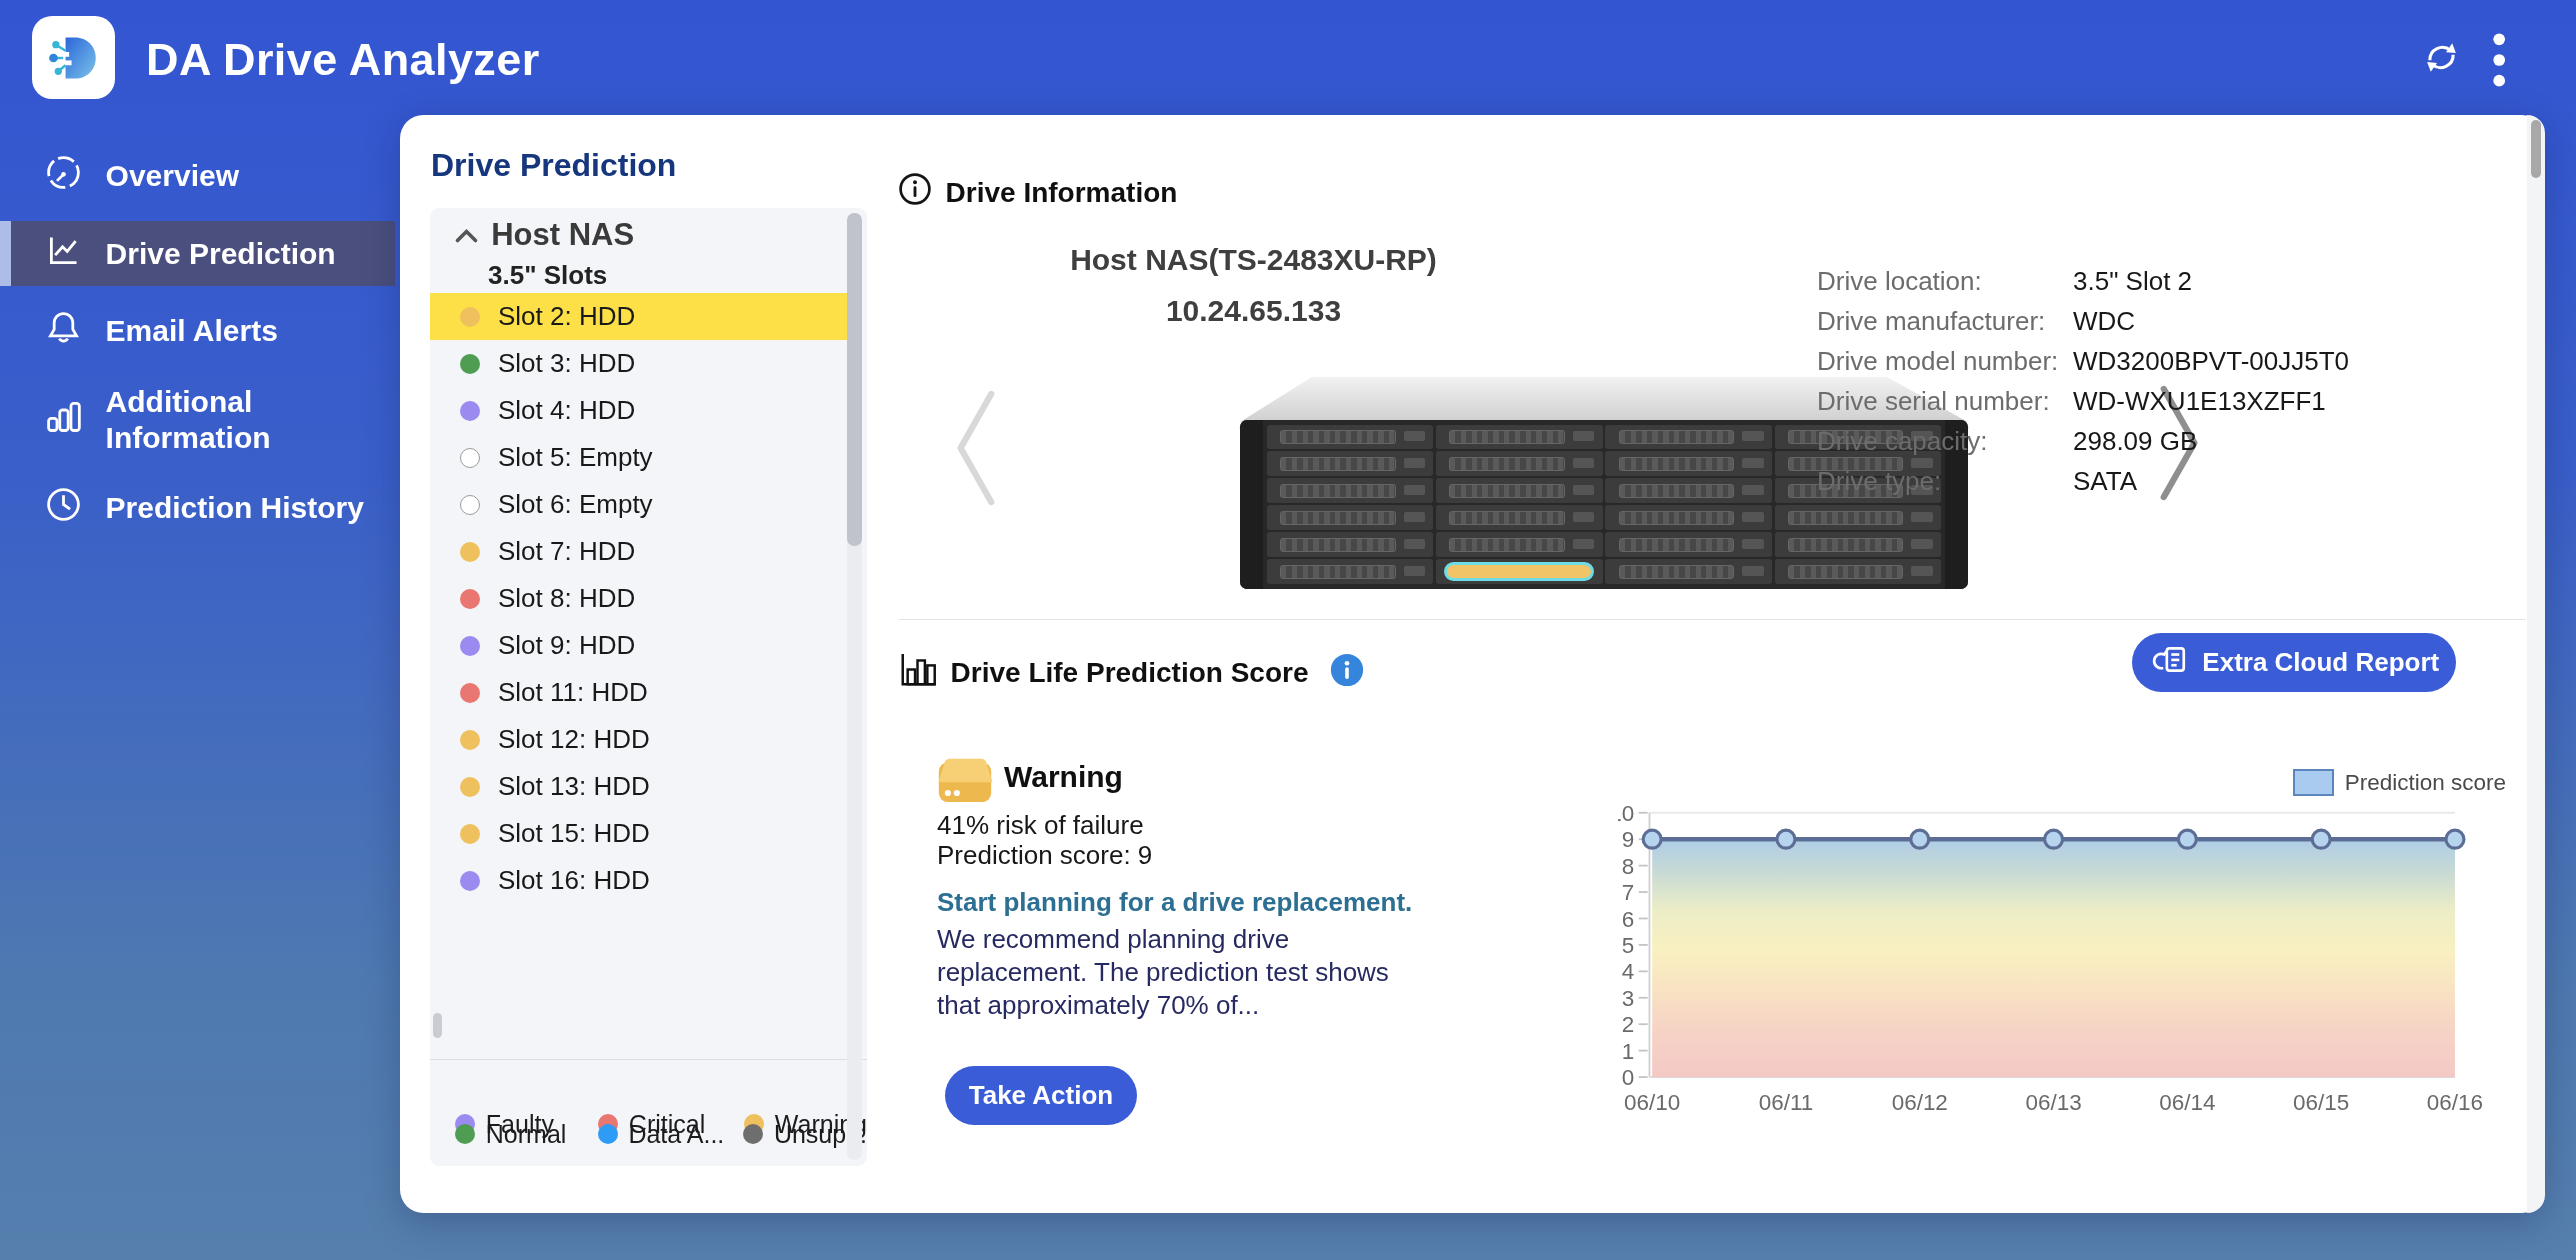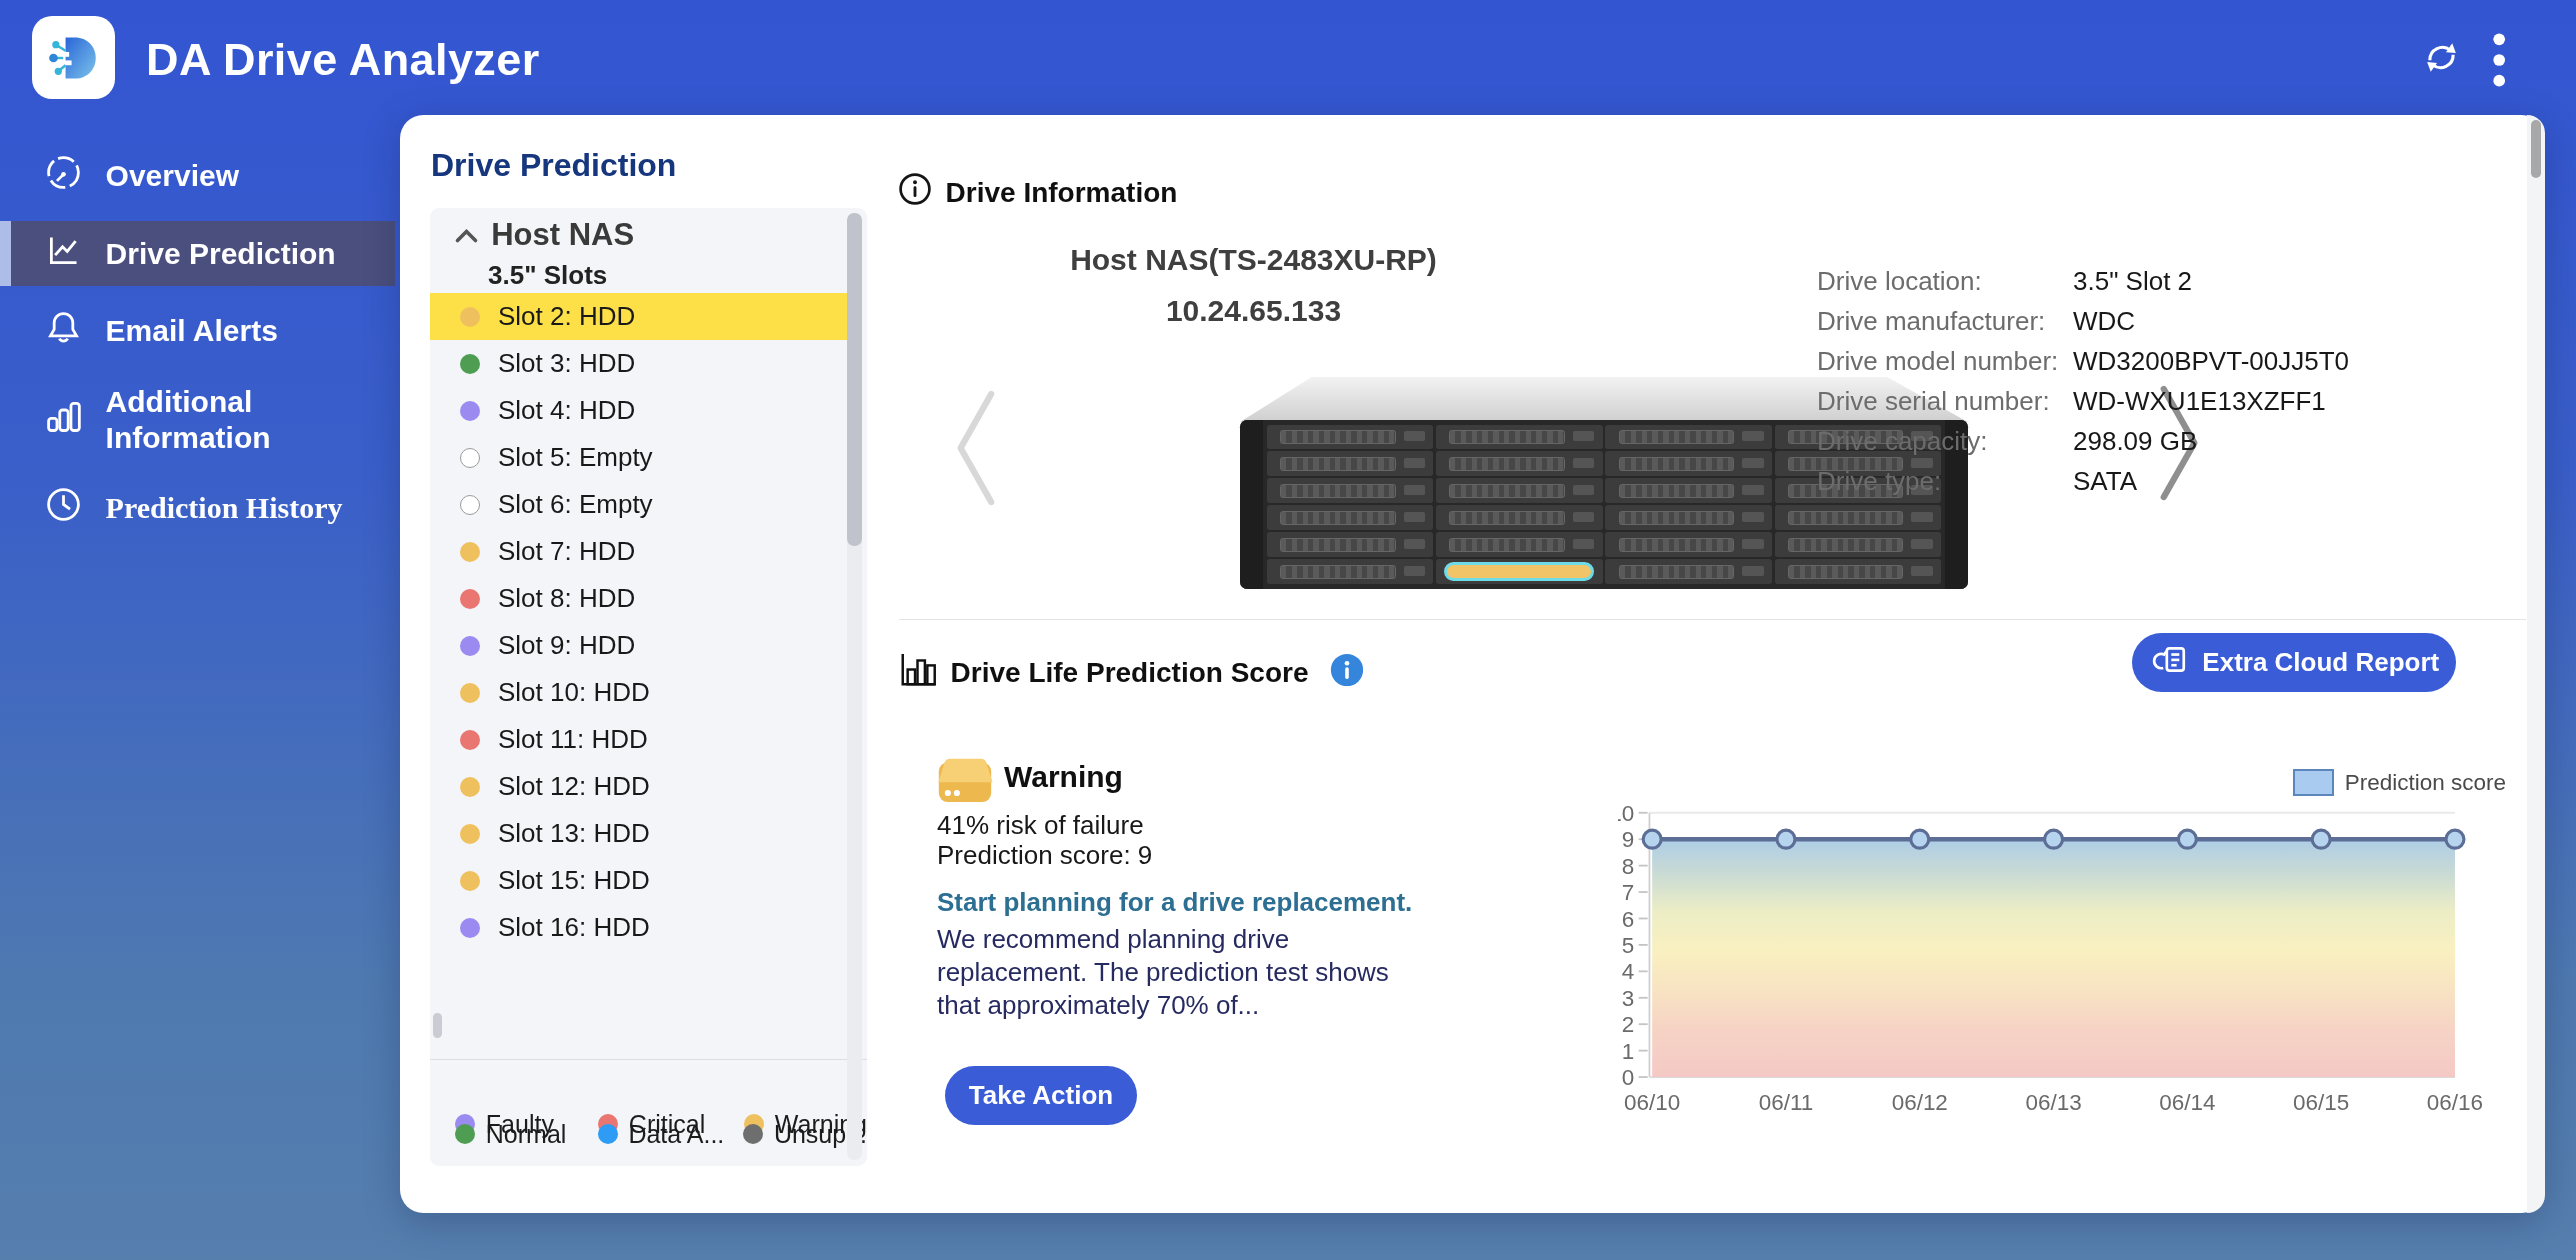--- a/index.html
+++ b/index.html
@@ -159,21 +159,21 @@
     </div>
     <div class="nav-item" style="top:370px;height:99px;">
       <span>
         <svg width="41" height="41" viewBox="0 0 44 44" fill="none" stroke="#fff" stroke-width="3">
           <rect x="6" y="24" width="9" height="13" rx="3"></rect>
           <rect x="18" y="15" width="9" height="22" rx="3"></rect>
           <rect x="30" y="8" width="9" height="29" rx="3"></rect>
         </svg></span>
       <span class="nav-label" style="width:243px;">Additional Information</span>
     </div>
-    <div class="nav-item" style="top:475px;height:65px;font-family:Liberation Serif, serif;">
+    <div class="nav-item" style="top:475px;height:65px;">
       <span>
         <svg width="41" height="41" viewBox="0 0 44 44" fill="none" stroke="#fff" stroke-width="3">
           <circle cx="22" cy="22" r="16"></circle>
             <path d="M22 12 v10 l7 5"></path>
         </svg></span>
       <span class="nav-label">Prediction History</span>
     </div>
   </nav>
 
   <main class="panel">
@@ -213,24 +213,20 @@
             <span class="dot" style="background: rgb(239, 192, 94);"></span>
             <span>Slot 7: HDD</span>
           </div>
           <div class="slot-row">
             <span class="dot" style="background: rgb(233, 118, 113);"></span>
             <span>Slot 8: HDD</span>
           </div>
           <div class="slot-row">
             <span class="dot" style="background: rgb(155, 139, 241);"></span>
             <span>Slot 9: HDD</span>
-          </div>
-          <div class="slot-row">
-            <span class="dot" style="background: rgb(239, 192, 94);"></span>
-            <span>Slot 10: HDD</span>
           </div>
           <div class="slot-row">
             <span class="dot" style="background: rgb(233, 118, 113);"></span>
             <span>Slot 11: HDD</span>
           </div>
           <div class="slot-row">
             <span class="dot" style="background: rgb(239, 192, 94);"></span>
             <span>Slot 12: HDD</span>
           </div>
           <div class="slot-row">

